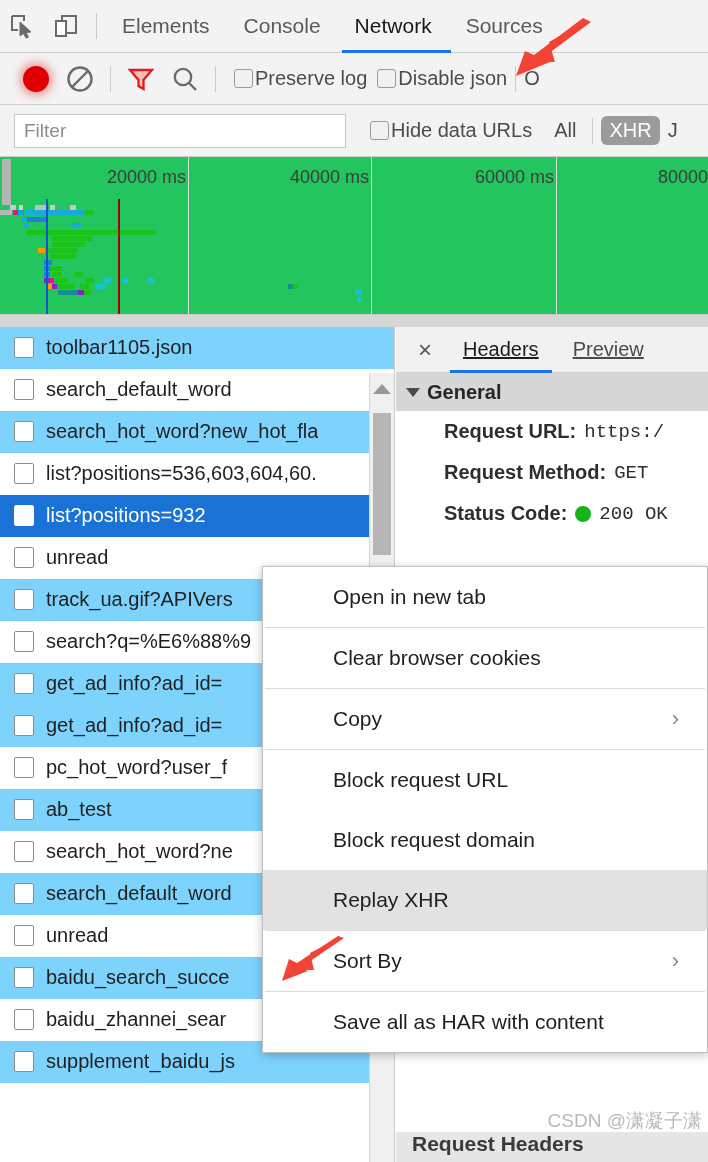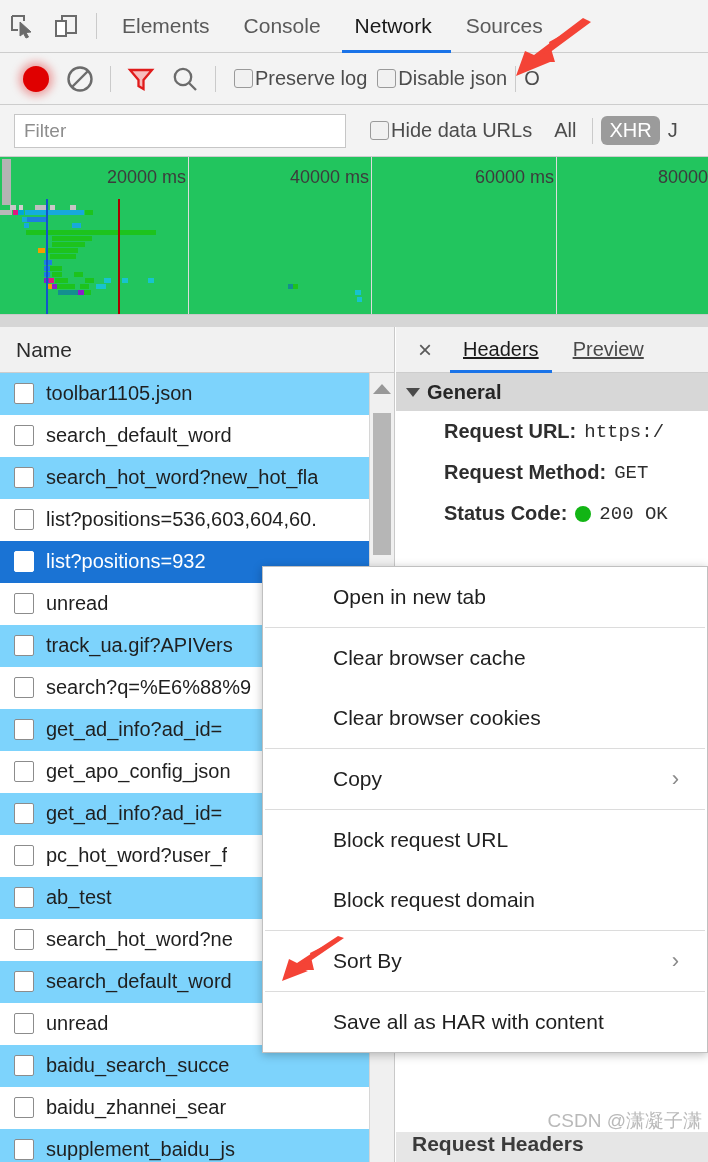--- a/index.html
+++ b/index.html
@@ -341,21 +341,20 @@
     <div class="ov-bar" style="left:355px;top:133px;width:6px;background:#17c3cf;"></div>
     <div class="ov-bar" style="left:357px;top:140px;width:5px;background:#17c3cf;"></div>
 
     <div class="ov-line" style="left:46px;background:#1155cc;"></div>
     <div class="ov-line" style="left:118px;background:#aa0000;"></div>
   </div>
 
   <div class="splitter"></div>
 
   <div class="listpane">
-    <div class="list-header">Name</div>
     <div id="rowlist">
         <div class="row odd">
           <div class="row-cb"></div>
           <span class="row-name">toolbar1105.json</span>
         </div>
         <div class="row">
           <div class="row-cb"></div>
           <span class="row-name">search_default_word</span>
         </div>
         <div class="row odd">
@@ -378,24 +377,20 @@
           <div class="row-cb"></div>
           <span class="row-name">track_ua.gif?APIVers</span>
         </div>
         <div class="row">
           <div class="row-cb"></div>
           <span class="row-name">search?q=%E6%88%9</span>
         </div>
         <div class="row odd">
           <div class="row-cb"></div>
           <span class="row-name">get_ad_info?ad_id=</span>
-        </div>
-        <div class="row">
-          <div class="row-cb"></div>
-          <span class="row-name">get_apo_config_json</span>
         </div>
         <div class="row odd">
           <div class="row-cb"></div>
           <span class="row-name">get_ad_info?ad_id=</span>
         </div>
         <div class="row">
           <div class="row-cb"></div>
           <span class="row-name">pc_hot_word?user_f</span>
         </div>
         <div class="row odd">
@@ -463,36 +458,36 @@
   </div>
 
   <div class="req-headers-ghost">Request Headers</div>
 
   <div class="ctxmenu" id="ctxmenu">
       <div class="mi">
         <span>Open in new tab</span>
       </div>
       <div class="msep"></div>
       <div class="mi">
-        <span>Clear browser cache</span>
-      </div>
-      <div class="mi">
         <span>Clear browser cookies</span>
       </div>
       <div class="msep"></div>
       <div class="mi">
         <span>Copy</span>
         <span class="sub">›</span>
       </div>
       <div class="msep"></div>
       <div class="mi">
         <span>Block request URL</span>
       </div>
       <div class="mi">
         <span>Block request domain</span>
+      </div>
+      <div class="mi hl">
+        <span>Replay XHR</span>
       </div>
       <div class="msep"></div>
       <div class="mi">
         <span>Sort By</span>
         <span class="sub">›</span>
       </div>
       <div class="msep"></div>
       <div class="mi">
         <span>Save all as HAR with content</span>
       </div>

